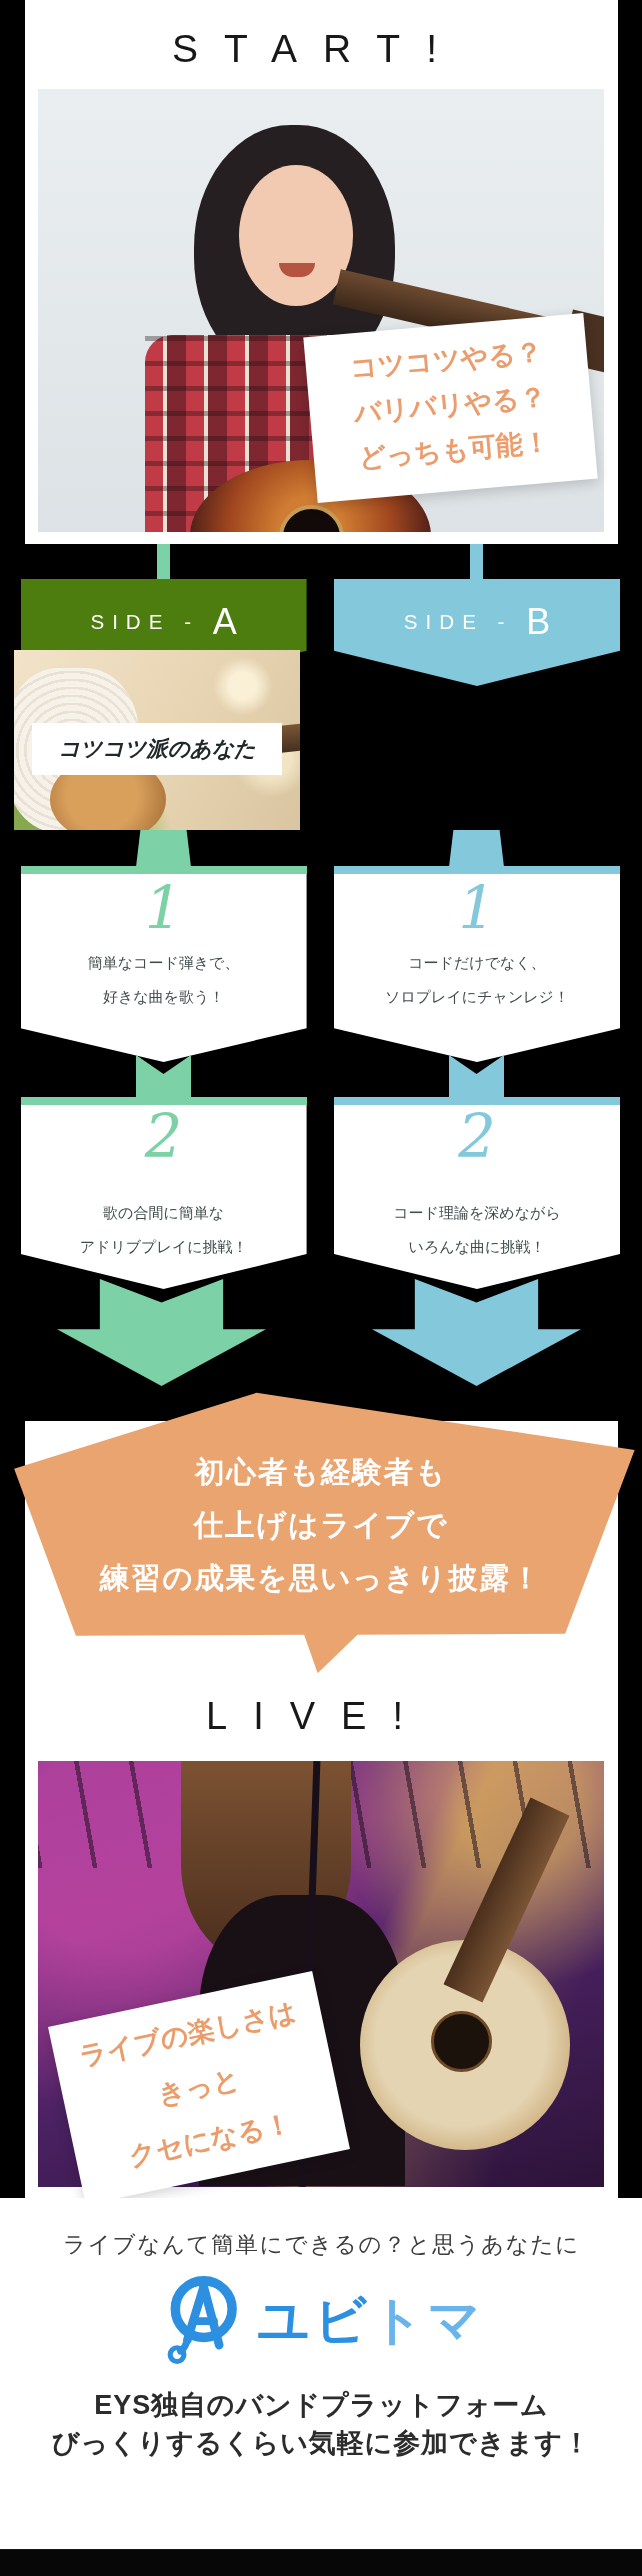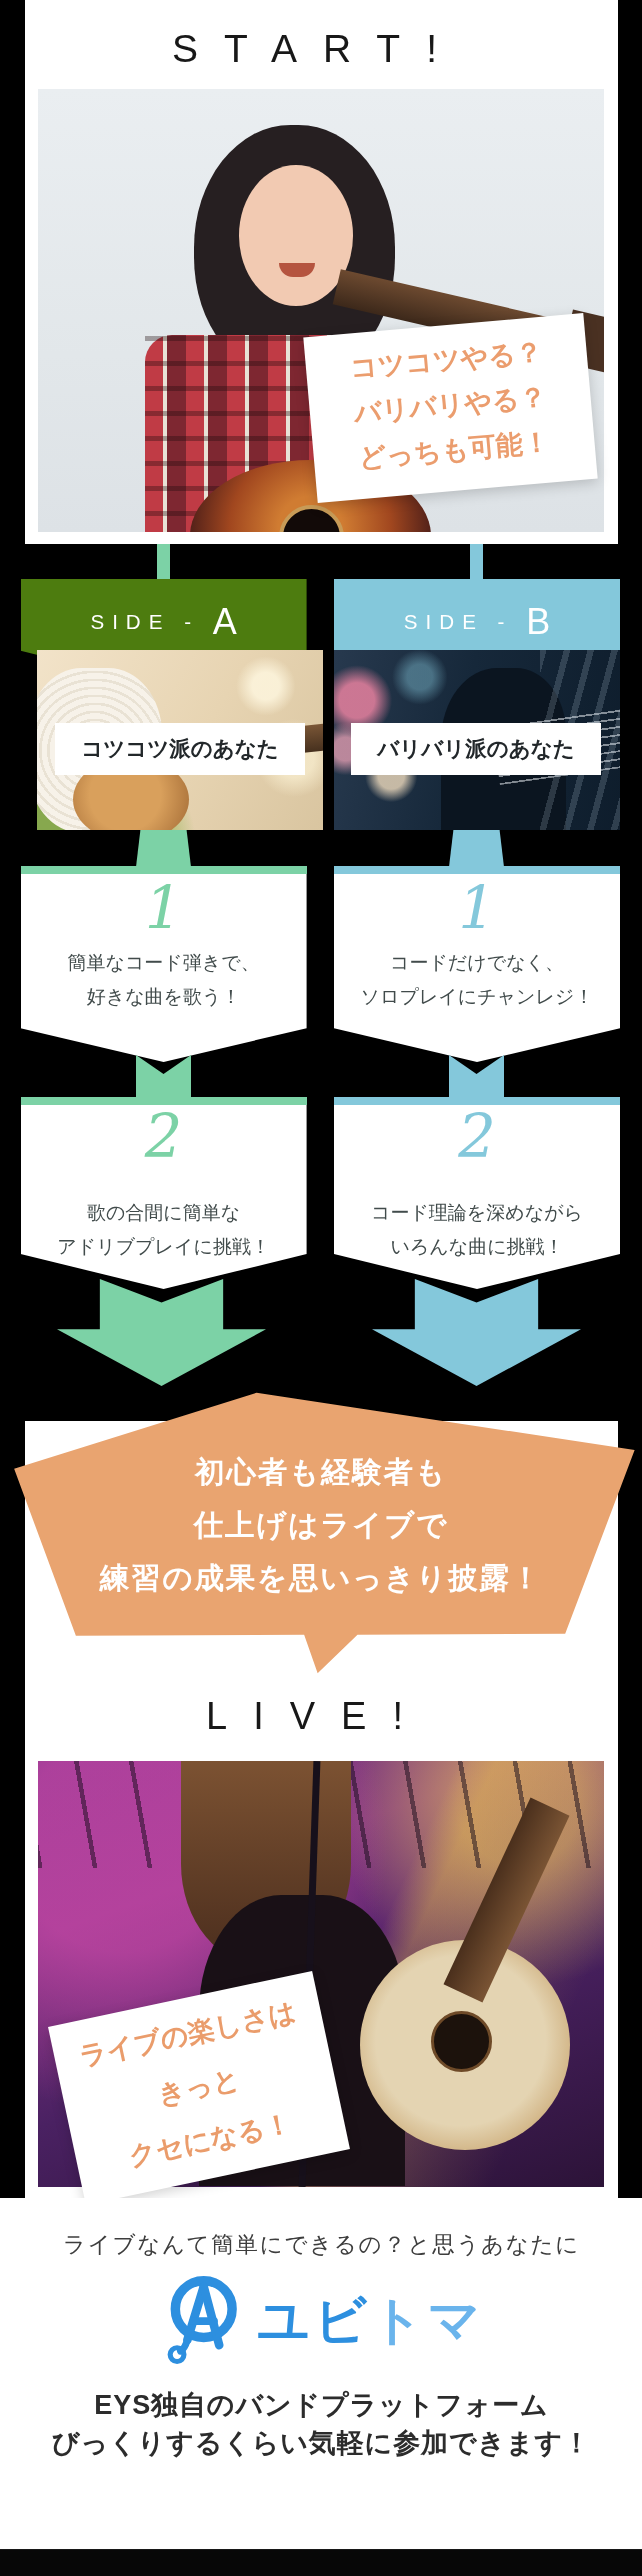--- a/index.html
+++ b/index.html
@@ -59,21 +59,21 @@
   .stub2{top:1055px;width:55px;height:42px;clip-path:polygon(0 0,50% 45%,100% 0,100% 100%,0 100%);}
   .card{width:286px;background:transparent;}
   .card .bar{height:8px;}
   .card .body{background:#fff;text-align:center;}
   .card1{top:866px;height:196px;}
   .card1 .body{height:188px;clip-path:polygon(0 0,100% 0,100% 82%,50% 100%,0 82%);}
   .card2{top:1097px;height:192px;}
   .card2 .body{height:184px;clip-path:polygon(0 0,100% 0,100% 81%,50% 100%,0 81%);}
   .step-num{font-family:"DejaVu Serif",serif;font-style:italic;font-size:59px;line-height:59px;padding-top:5.4px;}
   .card2 .step-num{padding-top:1.8px;}
-  .step-line{font-size:19px;line-height:34px;color:#414b4b;}
+  .step-line{font-size:15px;line-height:34px;color:#414b4b;}
   .card1 .steps{margin-top:7.2px;}
   .card2 .steps{margin-top:30px;}
   .big-arrow{top:1279px;width:209px;height:107px;
      clip-path:polygon(20.5% 0,50% 22%,79.5% 0,79.5% 47%,100% 47%,50% 100%,0 47%,20.5% 47%);}
 
   
   .photo-a{background:
      radial-gradient(circle at 18% 30%,rgba(255,250,230,.9) 0 6%,transparent 12%),
      radial-gradient(circle at 80% 20%,rgba(255,248,225,.8) 0 5%,transparent 11%),
      radial-gradient(circle at 90% 60%,rgba(250,240,210,.7) 0 7%,transparent 14%),
@@ -156,21 +156,21 @@
   <div class="abs note note1">
     <div class="nline">コツコツやる？</div>
     <div class="nline">バリバリやる？</div>
     <div class="nline">どっちも可能！</div>
   </div>
 
   <div class="abs stub0" style="left:157px;background:#7cd2a6;"></div>
   <div class="abs banner" style="left:20.6px;background:#4d7c0f;">
     <span class="side-txt"><span>SIDE - </span><span class="side-letter">A</span></span>
   </div>
-  <div class="abs photo col-photo photo-a" style="left:37px;">
+  <div class="abs photo col-photo photo-a" style="left:14px;font-style:italic;">
     <div class="abs a-lace"></div>
     <div class="abs a-neck"></div>
     <div class="abs a-gbody"></div>
     <div class="abs persona" style="left:18px;">コツコツ派のあなた</div>
   </div>
   <div class="abs stub1" style="left:136px;background:#7cd2a6;"></div>
   <div class="abs card card1" style="left:20.6px;">
     <div class="bar" style="background:#7cd2a6;"></div>
     <div class="body">
       <div class="step-num" style="color:#7cd2a6;">1</div>
@@ -189,26 +189,20 @@
         <div class="step-line">歌の合間に簡単な</div>
         <div class="step-line">アドリブプレイに挑戦！</div>
       </div>
     </div>
   </div>
   <div class="abs big-arrow" style="left:57px;background:#7cd2a6;"></div>
 
   <div class="abs stub0" style="left:470px;background:#84c8db;"></div>
   <div class="abs banner" style="left:334px;background:#84c8db;">
     <span class="side-txt"><span>SIDE - </span><span class="side-letter">B</span></span>
-  </div>
-  <div class="abs photo col-photo photo-b" style="left:334px;">
-    <div class="abs b-sil"></div>
-    <div class="abs b-strings"></div>
-    <div class="abs b-beams"></div>
-    <div class="abs persona" style="left:17px;">バリバリ派のあなた</div>
   </div>
   <div class="abs stub1" style="left:449px;background:#84c8db;"></div>
   <div class="abs card card1" style="left:334px;">
     <div class="bar" style="background:#84c8db;"></div>
     <div class="body">
       <div class="step-num" style="color:#84c8db;">1</div>
       <div class="steps">
         <div class="step-line">コードだけでなく、</div>
         <div class="step-line">ソロプレイにチャンレジ！</div>
       </div>

